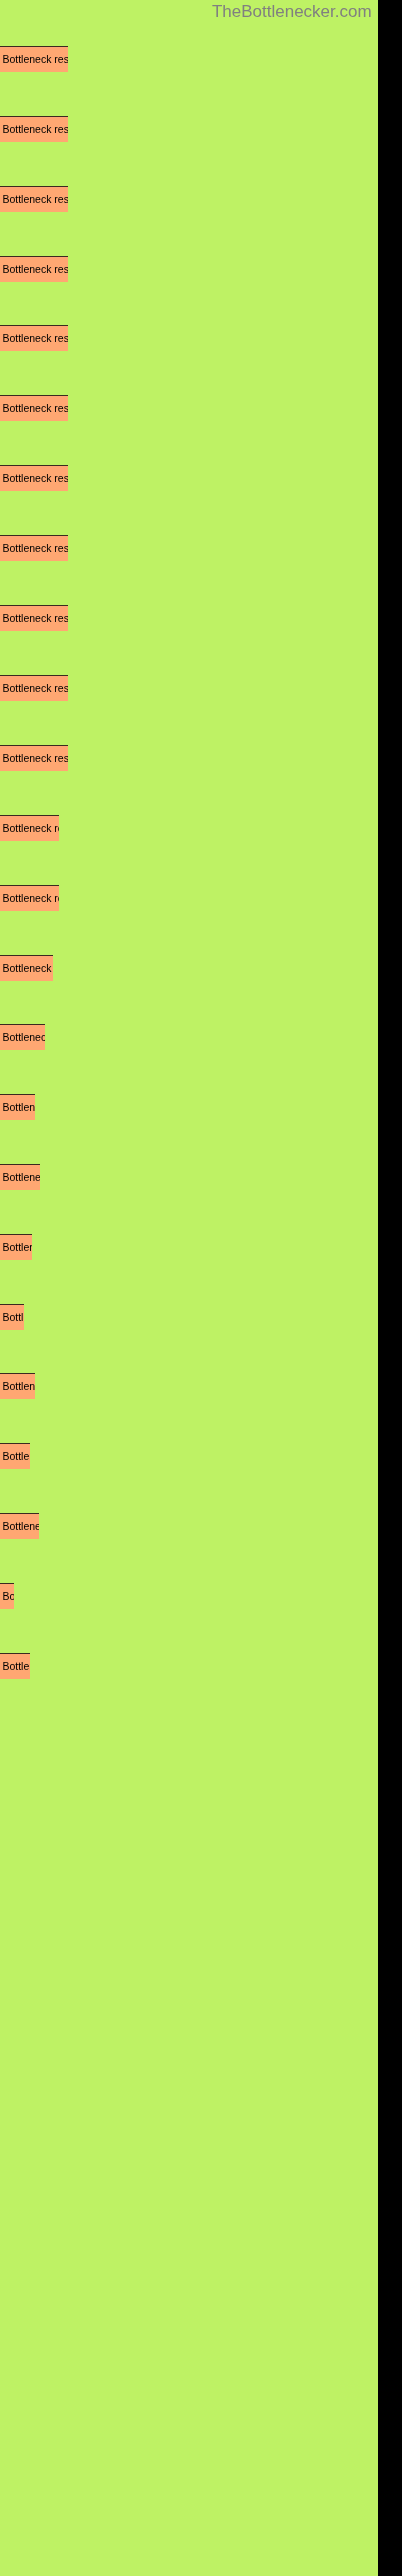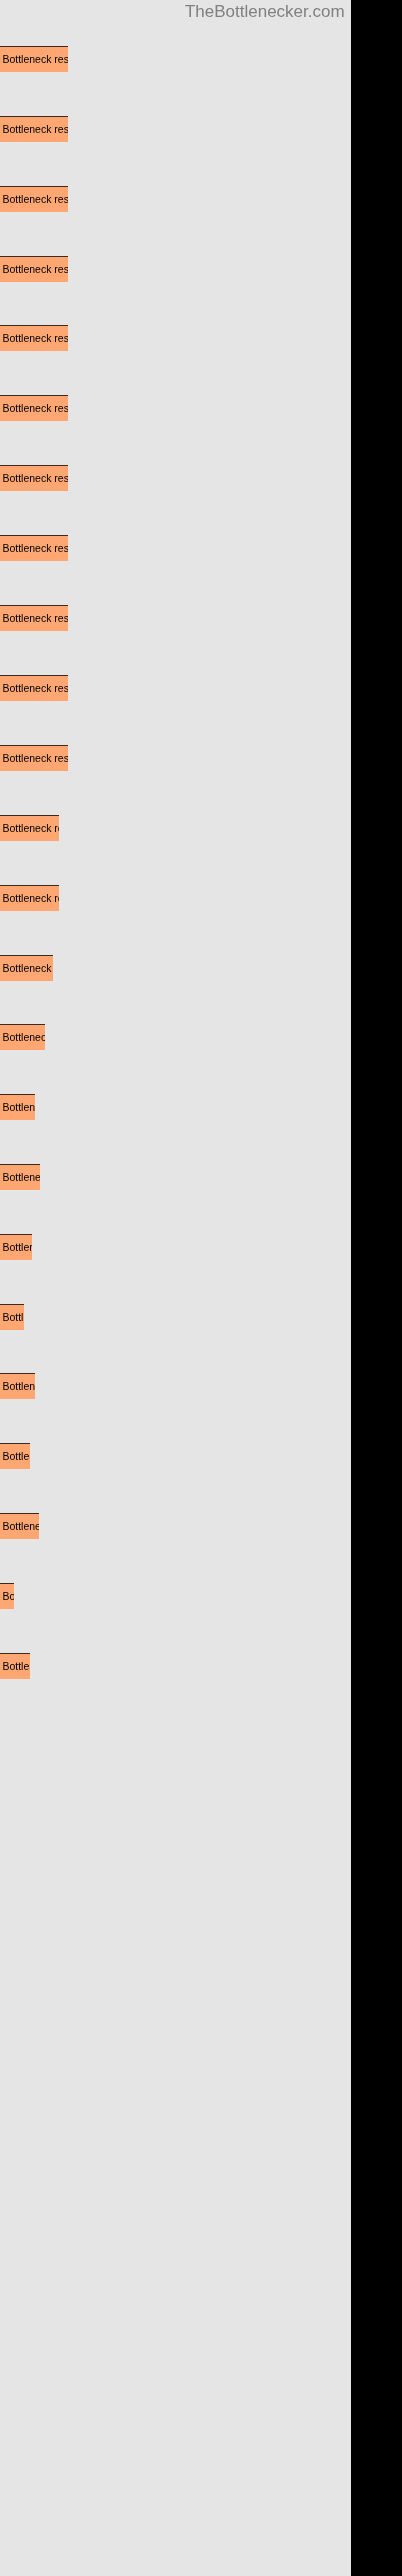--- a/index.html
+++ b/index.html
@@ -13,23 +13,23 @@
     height: 2576px;
     position: relative;
     overflow: hidden;
     font-family: "Liberation Sans", sans-serif;
     -webkit-font-smoothing: antialiased;
   }
   #page-root {
     position: absolute;
     left: 0;
     top: 0;
-    width: 351px;
+    width: 378px;
     height: 2576px;
-    background: #e5e5e5;
+    background: #bef264;
   }
   #site-title {
     position: absolute;
     right: 6.4px;
     top: 1.6px;
     color: #808080;
     font-size: 17px;
     line-height: 19.3px;
     letter-spacing: 0px;
     white-space: nowrap;

